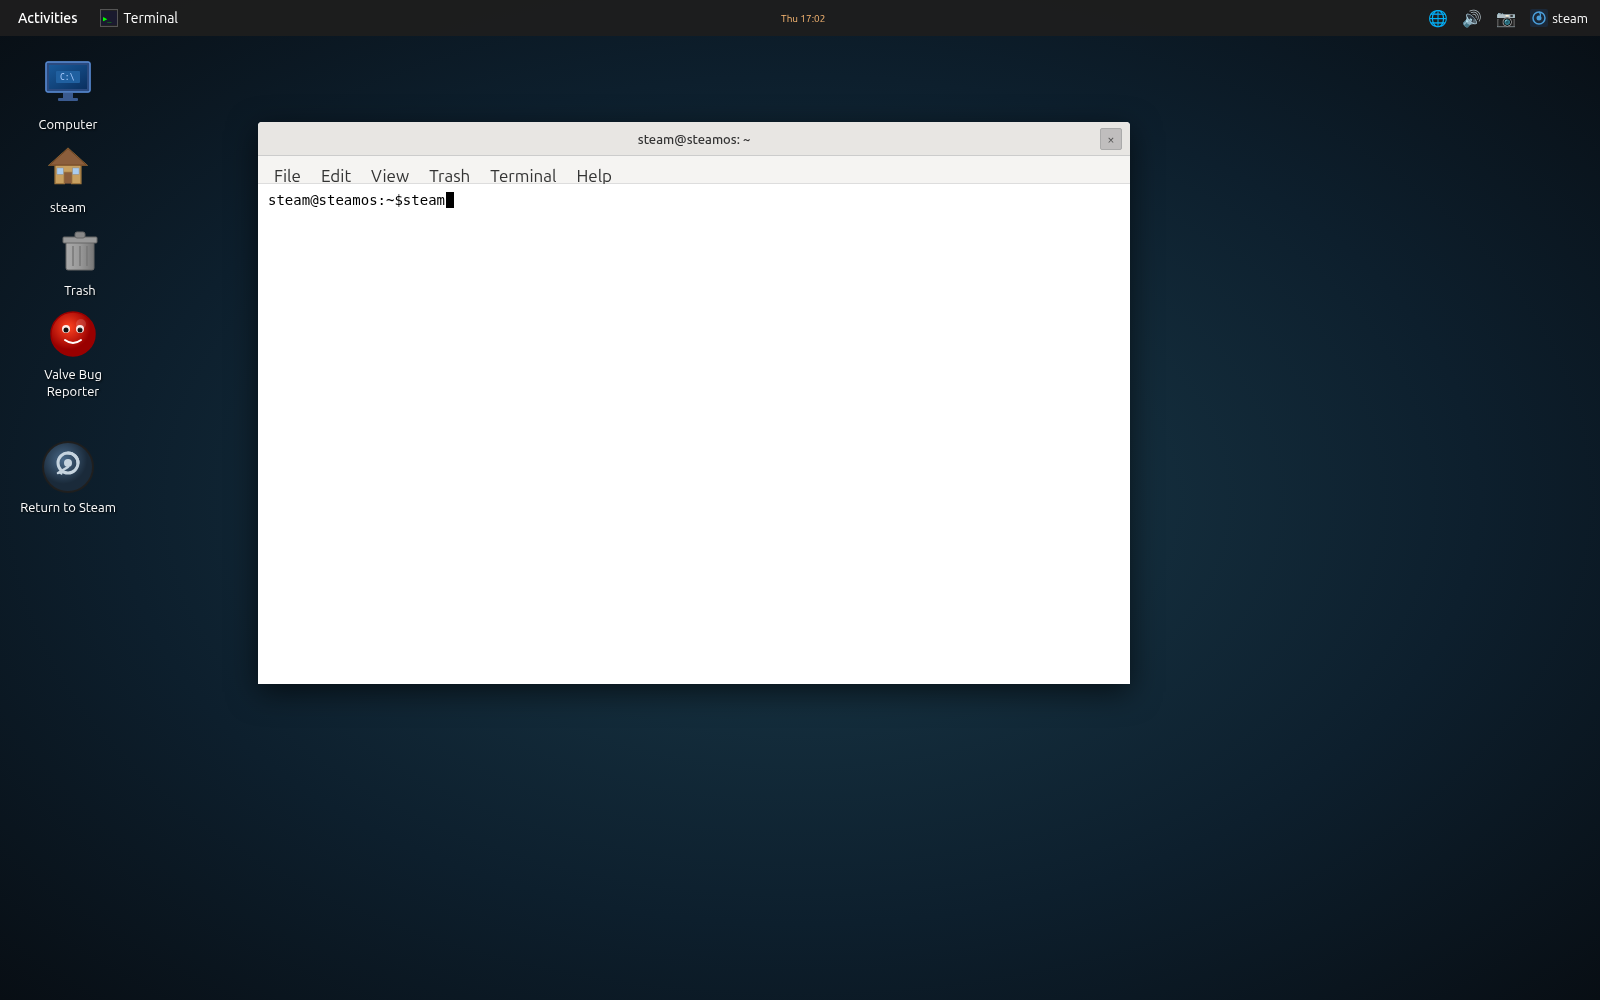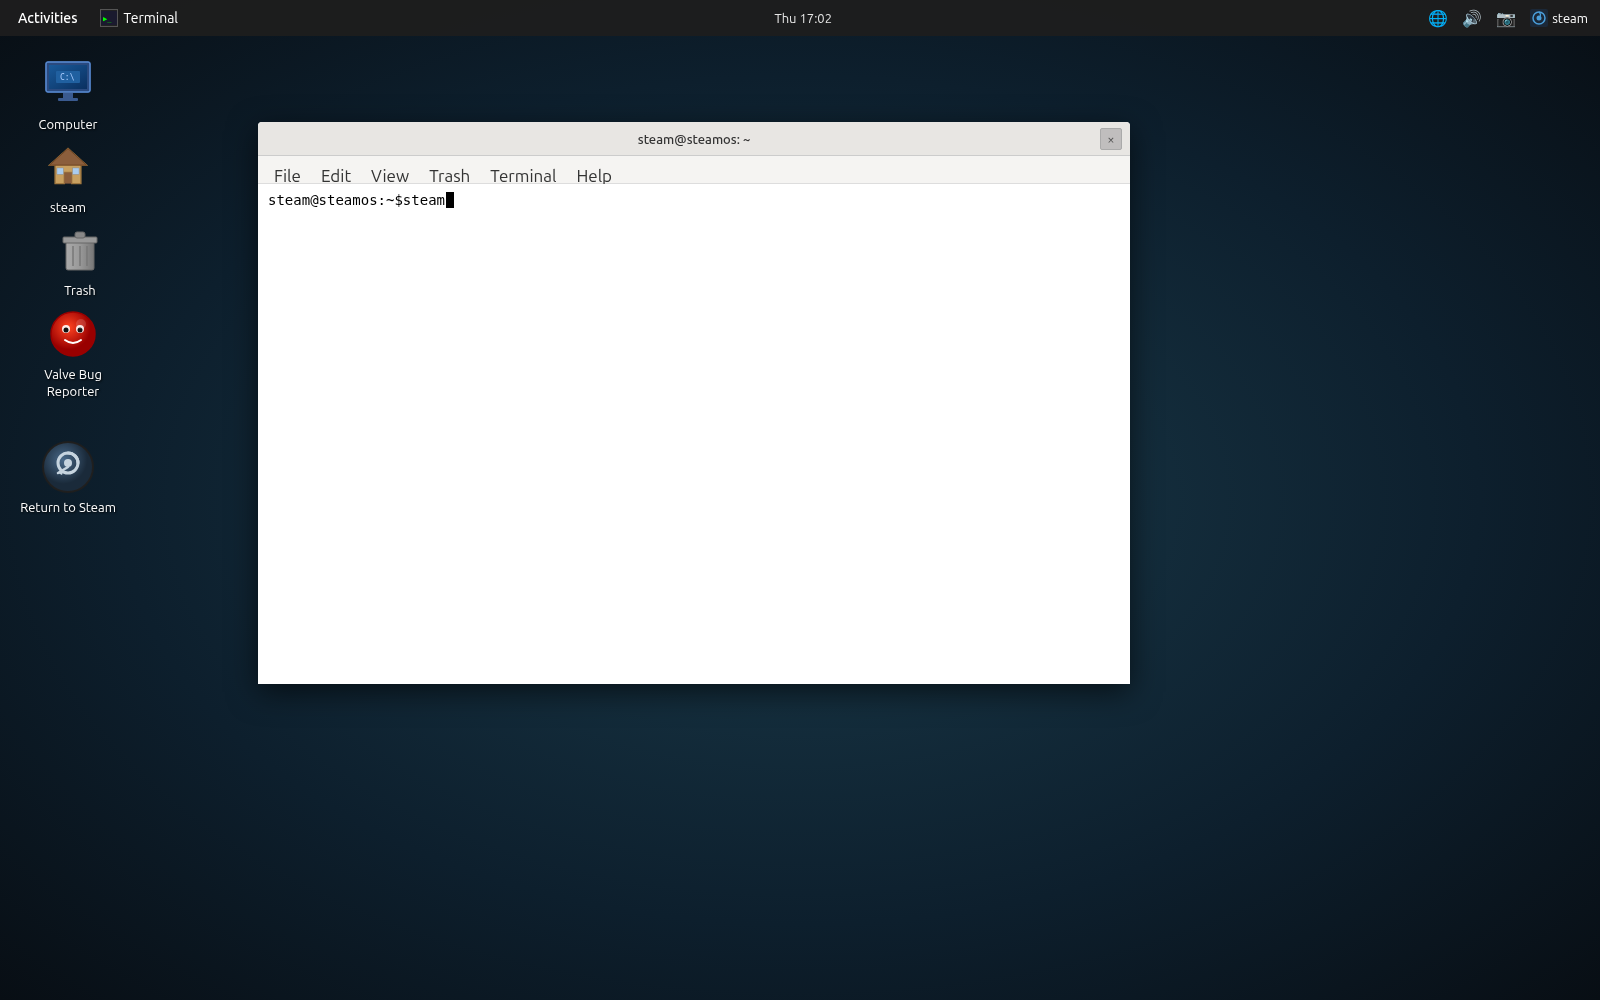--- a/index.html
+++ b/index.html
@@ -56,22 +56,22 @@
       background: #222;
       border: 1px solid #555;
       display: flex;
       align-items: center;
       justify-content: center;
       font-size: 10px;
       color: #ccc;
     }
 
     .topbar-center {
-      color: #e5e5e5;
-      font-size: 13px;
+      color: #fdba74;
+      font-size: 10px;
       font-weight: 400;
     }
 
     .topbar-right {
       display: flex;
       align-items: center;
       gap: 14px;
     }
 
     .topbar-right .sys-icon {

